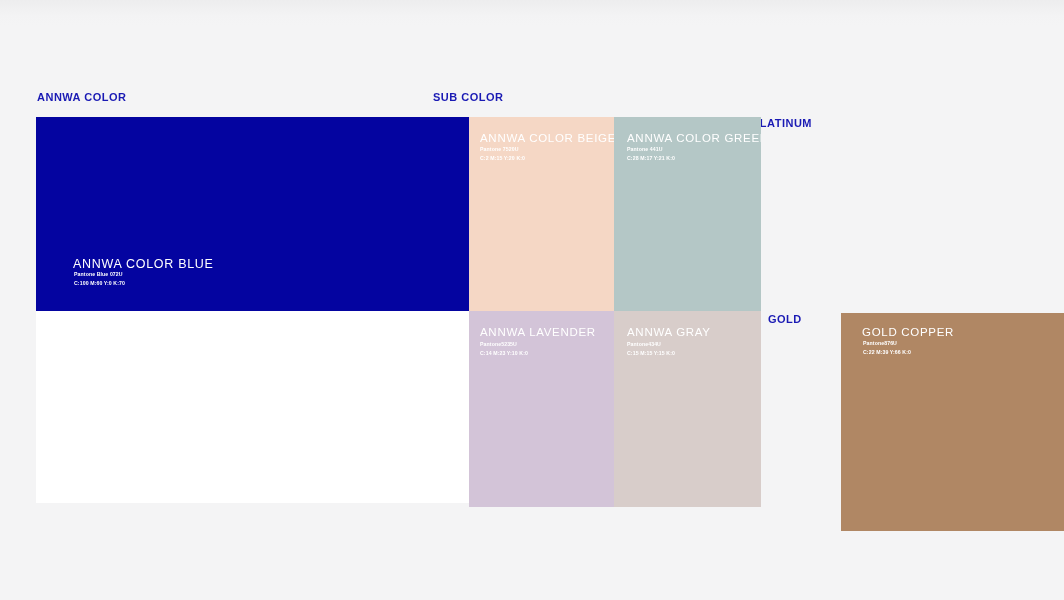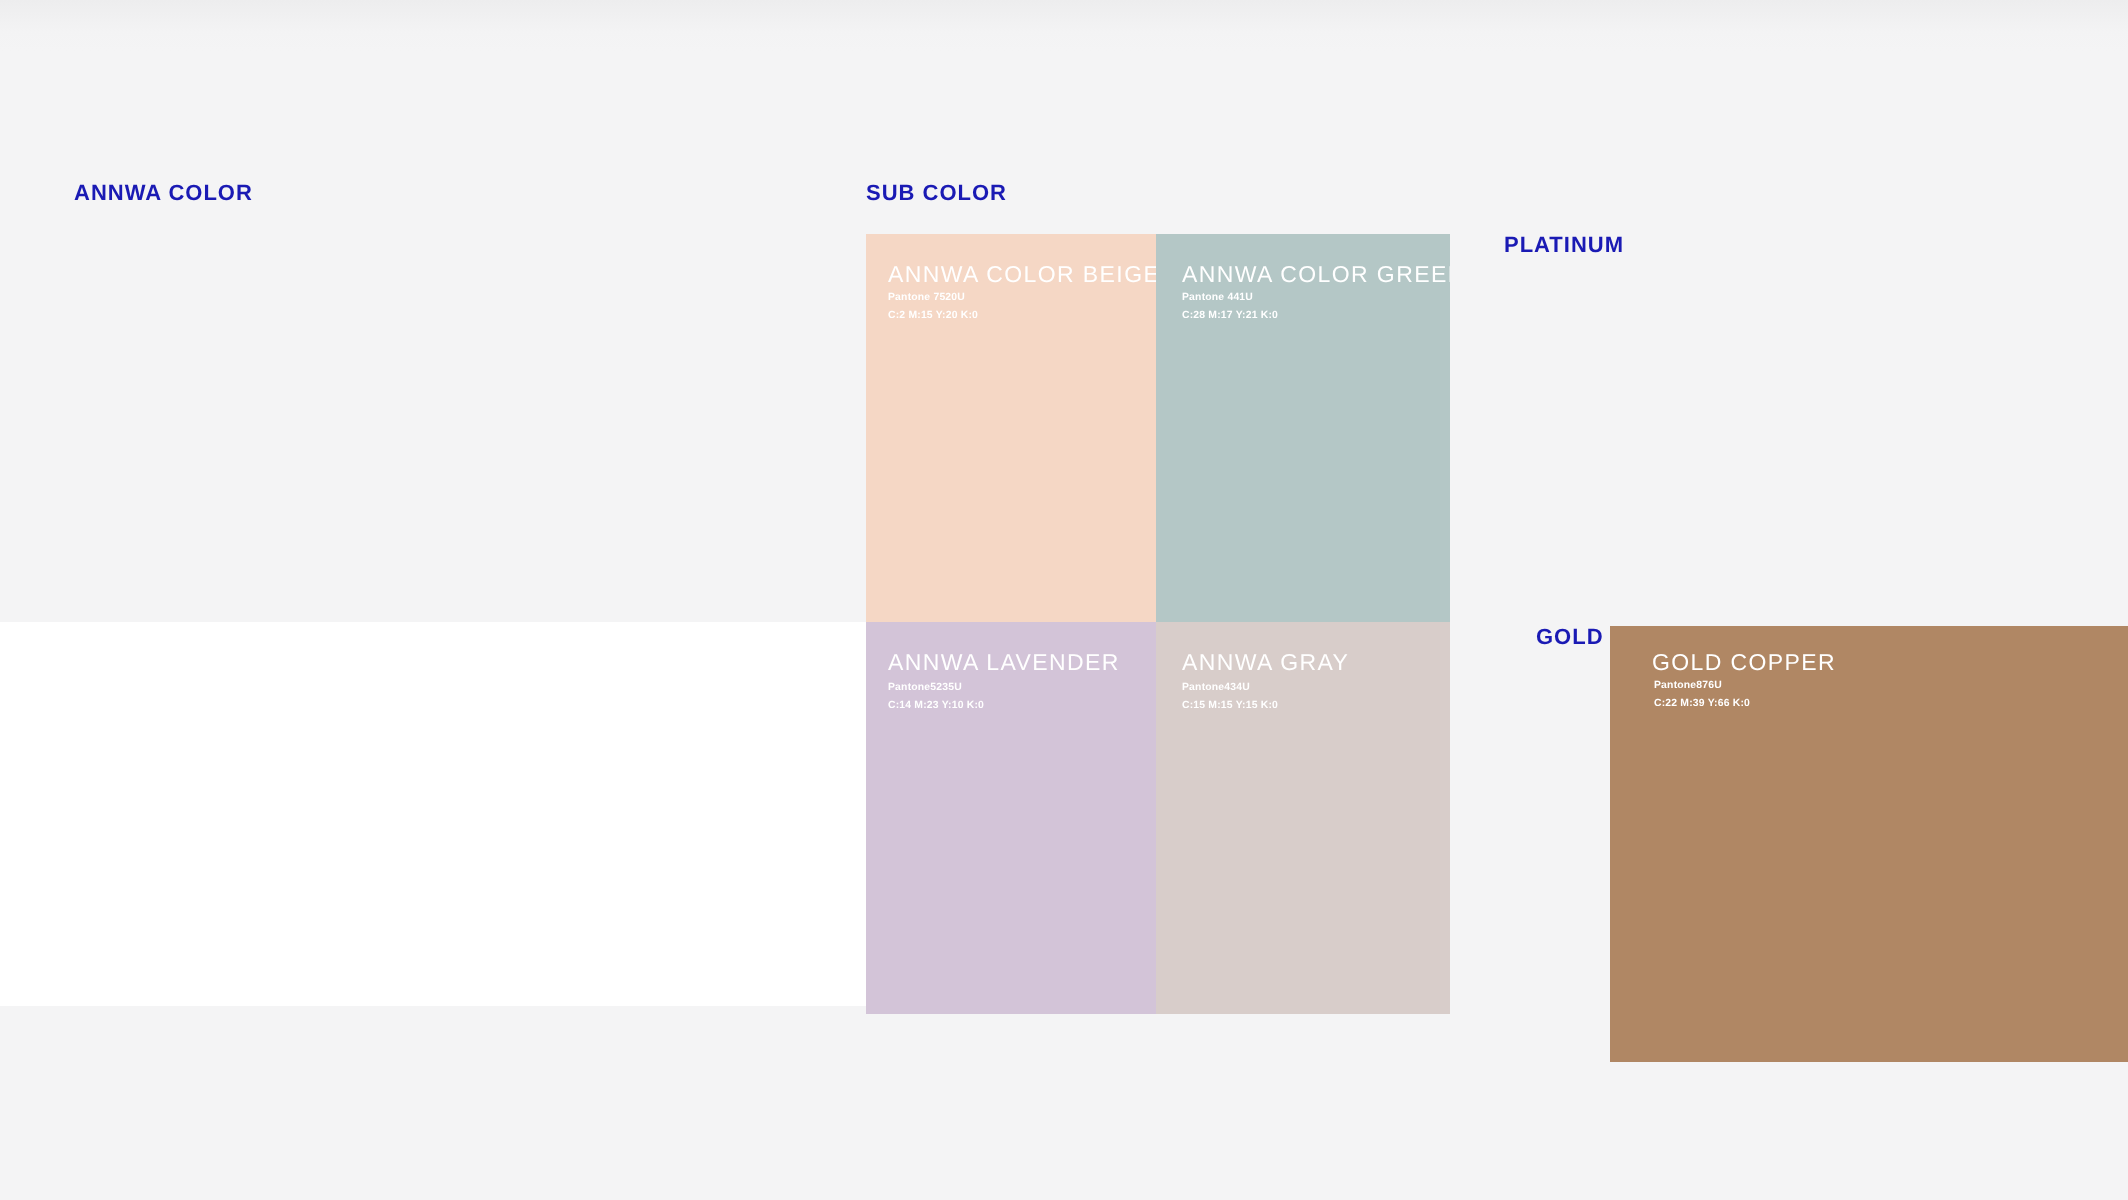--- a/index.html
+++ b/index.html
@@ -46,20 +46,21 @@
   .caption-annwa   { left: 37px;  top: 91px; }
   .caption-sub     { left: 433px; top: 91px; }
   .caption-platinum{ left: 752px; top: 117px; }
   .caption-gold    { left: 768px; top: 313px; }
 
   
   .swatch {
     position: absolute;
     box-sizing: border-box;
     overflow: hidden;
+    margin-left: 36px;
   }
   .swatch .sw-title {
     position: absolute;
     font-size: 11.5px;
     letter-spacing: 0.7px;
     white-space: nowrap;
     font-weight: 400;
   }
   .swatch .sw-pantone,
   .swatch .sw-cmyk {
@@ -144,20 +145,25 @@
 
 <div class="board">
 
   <div class="top-band"></div>
 
   <div class="caption caption-annwa">ANNWA COLOR</div>
   <div class="caption caption-sub">SUB COLOR</div>
   <div class="caption caption-platinum">PLATINUM</div>
   <div class="caption caption-gold">GOLD</div>
 
+  <div class="swatch sw-blue">
+    <div class="sw-title">ANNWA COLOR  BLUE</div>
+    <div class="sw-pantone">Pantone Blue 072U</div>
+    <div class="sw-cmyk">C:100 M:60 Y:0 K:70</div>
+  </div>
 
   <div class="swatch sw-white">
     
     
   </div>
 
   <div class="swatch sw-beige">
     <div class="sw-title">ANNWA COLOR  BEIGE</div>
     <div class="sw-pantone">Pantone 7520U</div>
     <div class="sw-cmyk">C:2 M:15 Y:20 K:0</div>

